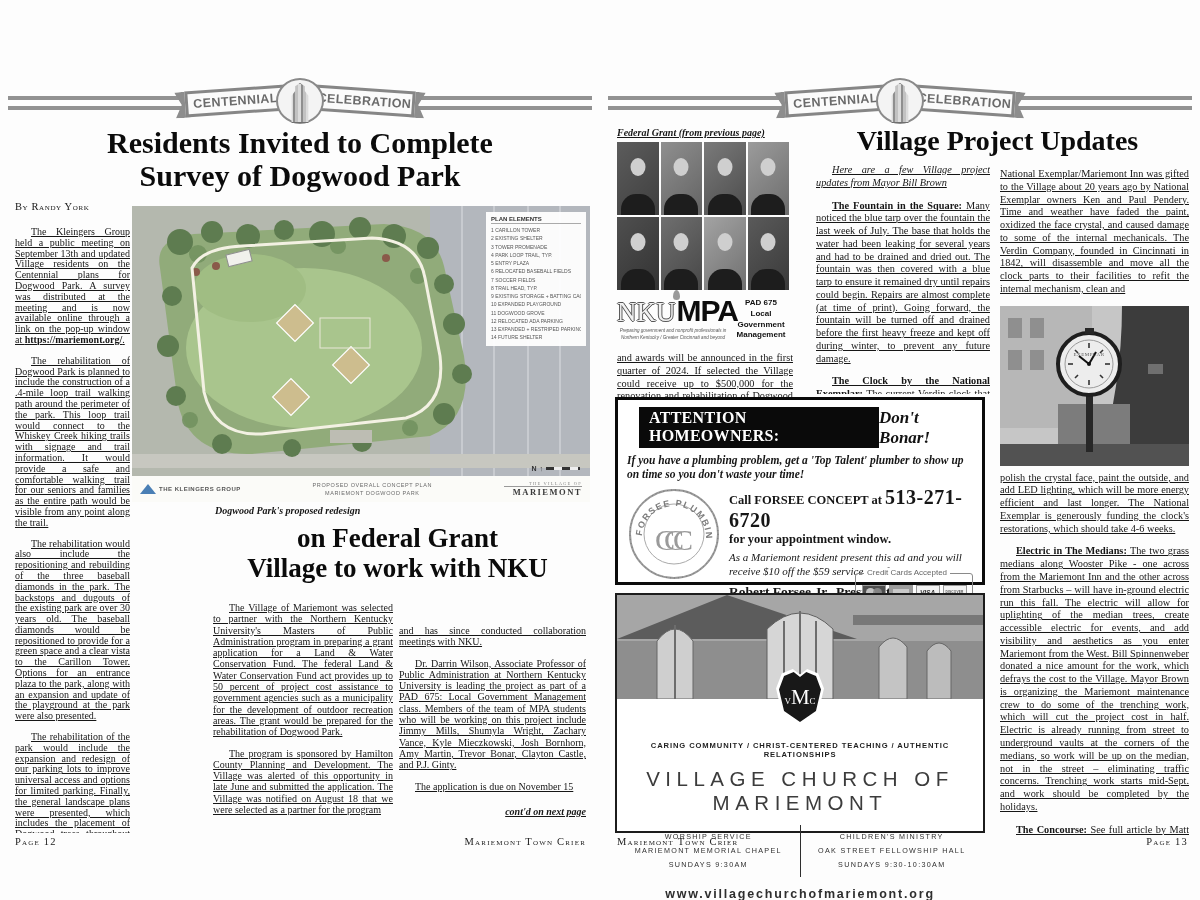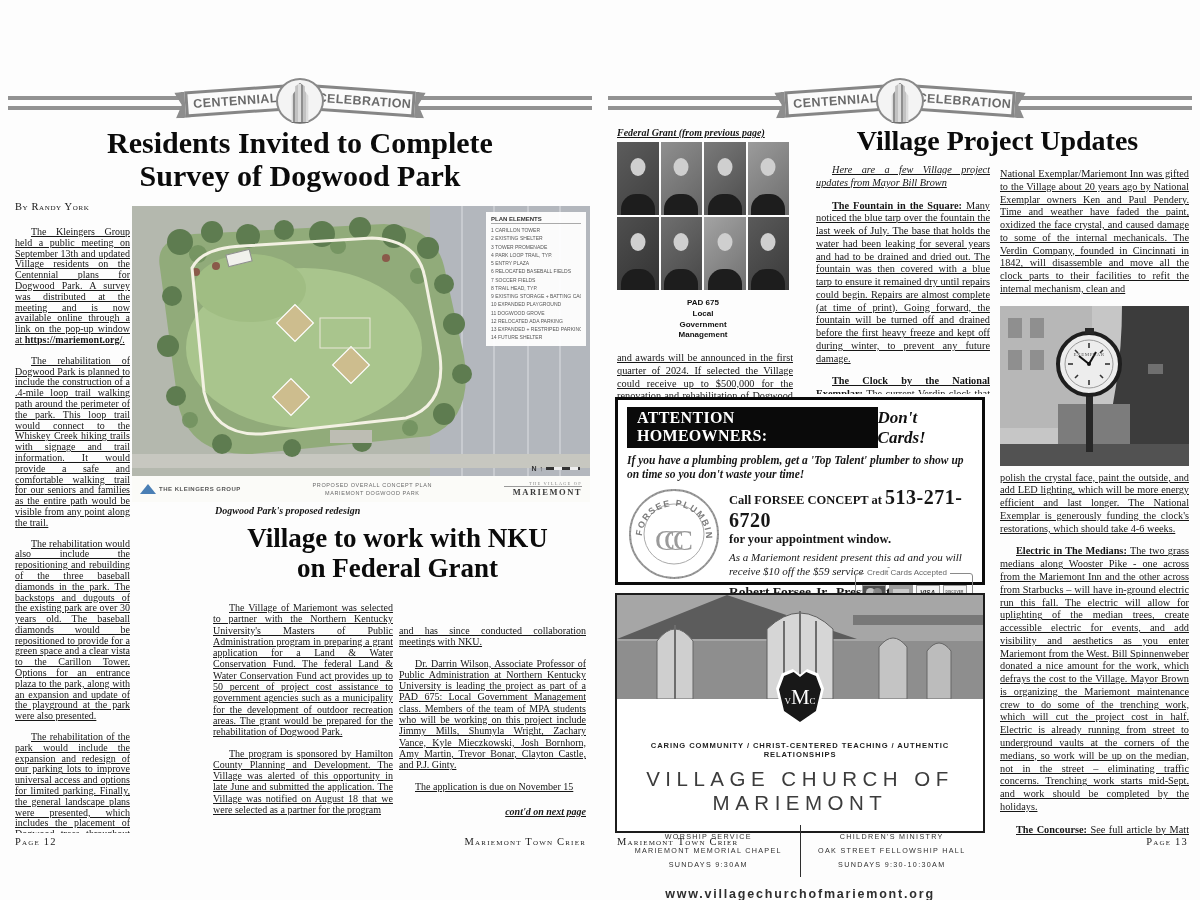--- a/index.html
+++ b/index.html
@@ -83,21 +83,21 @@
            text-shadow:1px 0 #555,-1px 0 #555,0 1px #555,0 -1px #555; }
   .nku-flame { position:absolute; left:56px; top:-4px; width:7px; height:10px; background:#9a9a9a;
                border-radius:50% 50% 50% 50% / 65% 65% 35% 35%; }
   .nku-mpa { font:700 30px "Liberation Sans",sans-serif; color:#0c0c0c; letter-spacing:-1px; margin-left:1px; }
   .nku-tag { font:400 4.6px "Liberation Sans",sans-serif; font-style:italic; color:#555; text-align:center; line-height:1.5; }
   .pad-col { flex:1; text-align:center; font:700 8px/1.35 "Liberation Sans",sans-serif; color:#111; padding-top:4px; }
 
   
   .plumb { position:absolute; left:15px; top:397px; width:370px; height:188px; background:#fff;
            border:3px solid #0a0a0a; padding:7px 9px; }
-  .plumb-head { display:flex; align-items:center; justify-content:space-between; }
+  .plumb-head { display:flex; align-items:center; justify-content:space-between;margin-left:12px; }
   .plumb-attn { background:#0a0a0a; color:#fff; font:700 16px "Liberation Serif",serif; padding:2px 10px 3px; letter-spacing:.3px; }
   .plumb-panic { font:700 italic 17px "Liberation Serif",serif; font-style:italic; color:#111; padding-right:4px; }
   .plumb-pitch { font:700 11.5px "Liberation Serif",serif; font-style:italic; margin:5px 0 4px; line-height:1.25; }
   .plumb-main { display:flex; gap:8px; }
   .plumb-right { flex:1; position:relative; }
   .call-line { font:700 12.5px "Liberation Serif",serif; }
   .call-num { font:700 20px "Liberation Serif",serif; letter-spacing:.5px; }
   .appt { font:700 12.5px "Liberation Serif",serif; margin-bottom:4px; }
   .resident { font:400 11px "Liberation Serif",serif; font-style:italic; line-height:1.25; width:235px; }
   .prez { font:700 13.5px "Liberation Serif",serif; margin-top:6px; }
@@ -255,22 +255,22 @@
         </div>
         <div class="village-label">
           <div class="s">THE VILLAGE OF</div>
           <div class="b">MARIEMONT</div>
         </div>
       </div>
     </div>
     <div class="map-caption">Dogwood Park's proposed redesign</div>
 
     <div class="h1" style="left:205px; top:524px; width:385px; font-size:27px;">
+      <div>on Federal Grant</div>
       <div>Village to work with NKU</div>
-      <div>on Federal Grant</div>
     </div>
 
     <div class="abs bt col-b" style="left:213px; top:602px; width:180px; height:232px; overflow:hidden;">
       <p>The Village of Mariemont was selected to partner with the Northern Kentucky University's Masters of Public Administration program in preparing a grant application for a Land &amp; Water Conservation Fund. The federal Land &amp; Water Conservation Fund act provides up to 50 percent of project cost assistance to government agencies such as a municipality for the development of outdoor recreation areas. The grant would be prepared for the rehabilitation of Dogwood Park.</p>
       <p>The program is sponsored by Hamilton County Planning and Development. The Village was alerted of this opportunity in late June and submitted the application. The Village was notified on August 18 that we were selected as a partner for the program</p>
     </div>
     <div class="abs bt col-b" style="left:399px; top:602px; width:187px; height:232px; overflow:hidden;margin-top:23px;">
       <p style="text-indent:0">and has since conducted collaboration meetings with NKU.</p>
       <p>Dr. Darrin Wilson, Associate Professor of Public Administration at Northern Kentucky University is leading the project as part of a PAD 675: Local Government Management class. Members of the team of MPA students who will be working on this project include Jimmy Mills, Shumyla Wright, Zachary Vance, Kyle Mieczkowski, Josh Bornhorn, Amy Martin, Trevor Bonar, Clayton Castle, and P.J. Ginty.</p>
       <p>The application is due on November 15</p>
@@ -324,20 +324,28 @@
           <span class="face"></span>
           <span class="torso"></span>
         </div>
       <div class="hs">
           <span class="face"></span>
           <span class="torso"></span>
         </div>
     </div>
 
     <div class="nku-row">
+      <div class="nku-logo">
+        <div class="nku-line">
+          <span class="nku-n">NKU</span>
+          <span class="nku-flame"></span>
+          <span class="nku-mpa">MPA</span>
+        </div>
+        <div class="nku-tag">Preparing government and nonprofit professionals in Northern Kentucky / Greater Cincinnati and beyond</div>
+      </div>
       <div class="pad-col">
         <div>PAD 675</div>
         <div>Local</div>
         <div>Government</div>
         <div>Management</div>
       </div>
     </div>
 
     <div class="abs bt col-c" style="left:17px; top:352px; width:176px;">
       <p style="text-indent:0">and awards will be announced in the first quarter of 2024. If selected the Village could receive up to $500,000 for the renovation and rehabilitation of Dogwood Park.</p>
@@ -392,21 +400,21 @@
         </svg>
       </div>
       <p style="text-indent:0">polish the crystal face, paint the outside, and add LED lighting, which will be more energy efficient and last longer. The National Exemplar is generously funding the clock's restorations, which should take 4-6 weeks.</p>
       <p><b>Electric in The Medians:</b><span> The two grass medians along Wooster Pike - one across from the Mariemont Inn and the other across from Starbucks – will have in-ground electric run this fall. The electric will allow for uplighting of the median trees, create accessible electric for events, and add visibility and aesthetics as you enter Mariemont from the West. Bill Spinnenweber donated a nice amount for the work, which defrays the cost to the Village. Mayor Brown is organizing the Mariemont maintenance crew to do some of the trenching work, which will cut the project cost in half. Electric is already running from street to underground vaults at the corners of the medians, so work will be up on the median, not in the street – eliminating traffic concerns. Trenching work starts mid-Sept. and work should be completed by the holidays.</span></p>
       <p><b>The Concourse:</b><span> See full article by Matt Ayer on the history of The Concourse and current replacement and clean-up work, on page 10.</span></p>
     </div>
 
     <div class="plumb">
       <div class="plumb-head">
         <span class="plumb-attn">ATTENTION HOMEOWNERS:</span>
-        <span class="plumb-panic">Don't Cards!</span>
+        <span class="plumb-panic">Don't Bonar!</span>
       </div>
       <div class="plumb-pitch">If you have a plumbing problem,  get a 'Top Talent' plumber to show up on time so you don't waste your time!</div>
       <div class="plumb-main">
         <svg width="94" height="96" viewBox="0 0 94 96">
           <circle cx="47" cy="48" r="44" fill="#fff" stroke="#9a9a9a" stroke-width="2"></circle>
           <circle cx="47" cy="48" r="44" fill="none" stroke="#777" stroke-width="1" stroke-dasharray="1 3"></circle>
           <circle cx="47" cy="48" r="30" fill="none" stroke="#aaa" stroke-width="1"></circle>
           <path id="arcF" d="M 15 52 A 32 32 0 0 1 79 52" fill="none"></path>
           <text font-size="9" font-weight="bold" fill="#7c7c7c" letter-spacing="1.4" font-family="Liberation Sans, sans-serif">
             <textPath href="#arcF" startOffset="2%">FORSEE PLUMBING</textPath>

